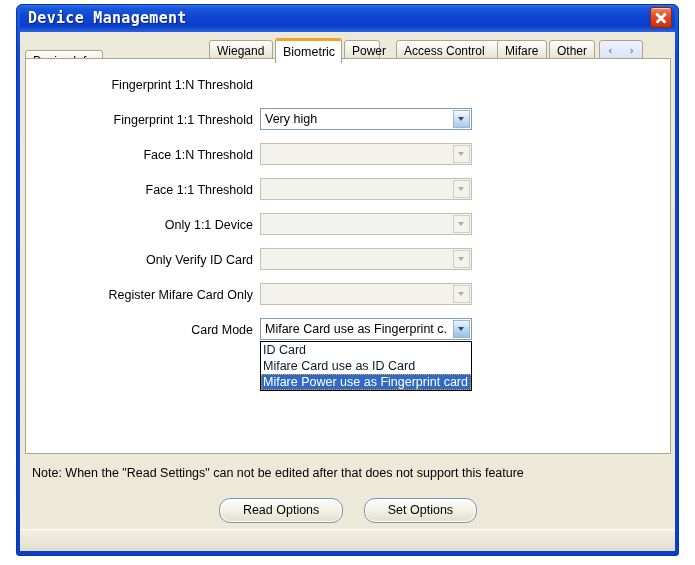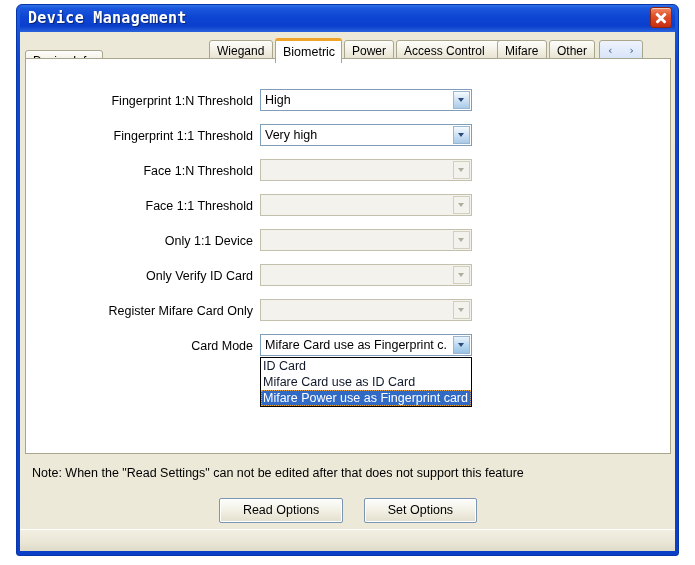--- a/index.html
+++ b/index.html
@@ -158,21 +158,21 @@
     width: 646px;
     height: 396px;
     background: #ffffff;
     border: 1px solid #a9a68e;
     box-sizing: border-box;
   }
 
   .form-rows {
     position: absolute;
     left: 0;
-    top: 28px;
+    top: 12px;
     width: 100%;
   }
   .row {
     position: relative;
     height: 35px;
   }
   .row-label {
     position: absolute;
     right: 417px;
     top: 7px;
@@ -293,21 +293,21 @@
     min-width: 110px;
     height: 25px;
     line-height: 23px;
     margin: 0 8px;
     padding: 0 23px;
     font-size: 12.5px;
     color: #000000;
     text-align: center;
     background: linear-gradient(to bottom, #fdfdfc 0%, #f3f1e6 48%, #e3dfcd 100%);
     border: 1px solid #7a96b3;
-    border-radius: 2px;
+    border-radius: 11px;
     box-sizing: border-box;
     box-shadow: inset 0 0 0 1px #ffffff;
     cursor: pointer;
   }
 
   
   .statusbar {
     position: absolute;
     left: 0;
     bottom: 0;
@@ -332,34 +332,30 @@
     <div class="client">
 
       <div class="tabstrip" id="tabstrip">
         <div class="tab-spin" id="tabspin" style="left: 574px;">
           <span class="spin-arrow left">‹</span>
           <span class="spin-arrow right">›</span>
         </div>
       <div class="tab" style="left: 0px; width: 78px; margin-top: 10px;">Device Info</div>
           <div class="tab" style="left: 184px; width: 64px;">Wiegand</div>
           <div class="tab selected" style="left: 250px; width: 67px;">Biometric</div>
-          <div class="tab" style="left: 319px; width: 50px;">Power</div>
+          <div class="tab" style="left: 319px; width: 36px;">Power</div>
           <div class="tab" style="left: 371px; width: 118px;">Access Control</div>
           <div class="tab" style="left: 472px; width: 50px;">Mifare</div>
           <div class="tab" style="left: 524px; width: 46px;">Other</div>
         </div>
 
       <div class="panel">
         <div class="form-rows" id="formrows">
             <div class="row">
               <div class="row-label">Fingerprint 1:N Threshold</div>
-              <div class="combo">
-                <div class="val">High</div>
-                <div class="arrowbox"></div>
-              </div>
             </div>
             <div class="row">
               <div class="row-label">Fingerprint 1:1 Threshold</div>
               <div class="combo">
                 <div class="val">Very high</div>
                 <div class="arrowbox"></div>
               </div>
             </div>
             <div class="row">
               <div class="row-label">Face 1:N Threshold</div>

